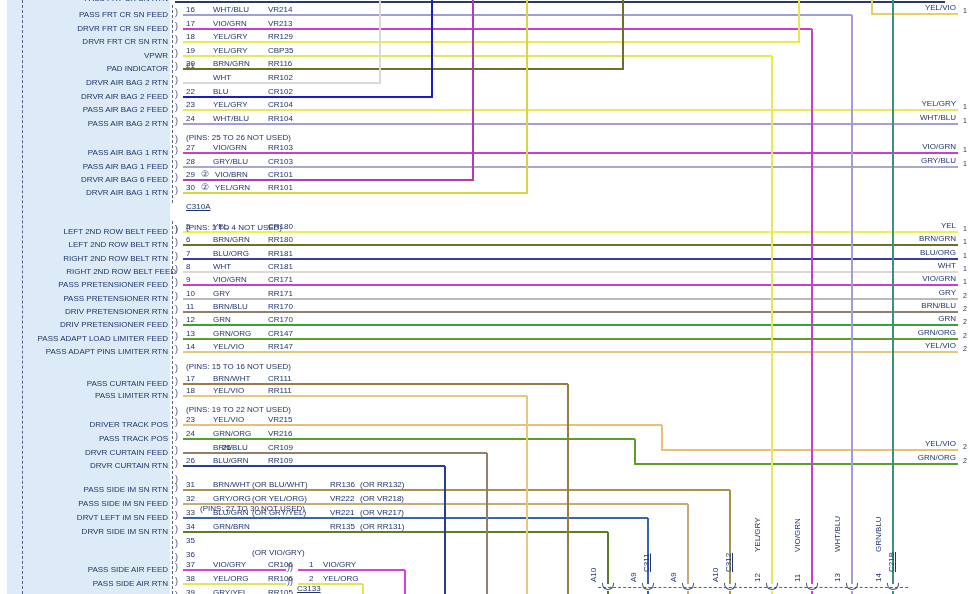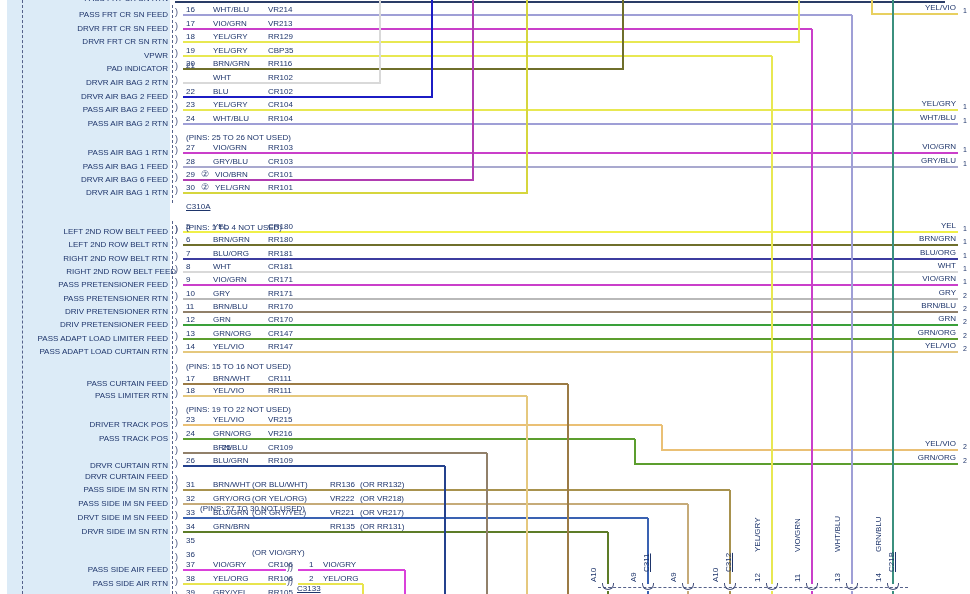--- a/index.html
+++ b/index.html
@@ -209,21 +209,21 @@
       <div class="abs modlabel" style="left: 0px; top: 321px; width: 168px;">DRIV PRETENSIONER FEED</div>
       <div class="abs glyph" style="left: 175px; top: 332px;">)</div>
       <div class="abs rowtext" style="left: 186px; top: 330px;">13</div>
       <div class="abs rowtext" style="left: 213px; top: 330px;">GRN/ORG</div>
       <div class="abs rowtext" style="left: 268px; top: 330px;">CR147</div>
       <div class="abs modlabel" style="left: 0px; top: 335px; width: 168px;">PASS ADAPT LOAD LIMITER FEED</div>
       <div class="abs glyph" style="left: 175px; top: 345px;">)</div>
       <div class="abs rowtext" style="left: 186px; top: 343px;">14</div>
       <div class="abs rowtext" style="left: 213px; top: 343px;">YEL/VIO</div>
       <div class="abs rowtext" style="left: 268px; top: 343px;">RR147</div>
-      <div class="abs modlabel" style="left: 0px; top: 348px; width: 168px;">PASS ADAPT LOAD CURTAIN RTN</div>
+      <div class="abs modlabel" style="left: 0px; top: 348px; width: 168px;">PASS ADAPT PINS LIMITER RTN</div>
       <div class="abs glyph" style="left: 175px; top: 364px;">)</div>
       <div class="abs note" style="left: 186px; top: 363px;">(PINS: 15 TO 16 NOT USED)</div>
       <div class="abs glyph" style="left: 175px; top: 377px;">)</div>
       <div class="abs rowtext" style="left: 186px; top: 375px;">17</div>
       <div class="abs rowtext" style="left: 213px; top: 375px;">BRN/WHT</div>
       <div class="abs rowtext" style="left: 268px; top: 375px;">CR111</div>
       <div class="abs modlabel" style="left: 0px; top: 380px; width: 168px;">PASS CURTAIN FEED</div>
       <div class="abs glyph" style="left: 175px; top: 389px;">)</div>
       <div class="abs rowtext" style="left: 186px; top: 387px;">18</div>
       <div class="abs rowtext" style="left: 213px; top: 387px;">YEL/VIO</div>
@@ -238,21 +238,21 @@
       <div class="abs modlabel" style="left: 0px; top: 421px; width: 168px;">DRIVER TRACK POS</div>
       <div class="abs glyph" style="left: 175px; top: 432px;">)</div>
       <div class="abs rowtext" style="left: 186px; top: 430px;">24</div>
       <div class="abs rowtext" style="left: 213px; top: 430px;">GRN/ORG</div>
       <div class="abs rowtext" style="left: 268px; top: 430px;">VR216</div>
       <div class="abs modlabel" style="left: 0px; top: 435px; width: 168px;">PASS TRACK POS</div>
       <div class="abs glyph" style="left: 175px; top: 446px;">)</div>
       <div class="abs rowtext" style="left: 186px; top: 444px; margin-left: 36px;">25</div>
       <div class="abs rowtext" style="left: 213px; top: 444px;">BRN/BLU</div>
       <div class="abs rowtext" style="left: 268px; top: 444px;">CR109</div>
-      <div class="abs modlabel" style="left: 0px; top: 473px; width: 168px; text-align: right;">DRVR CURTAIN FEED</div>
+      <div class="abs modlabel" style="left: 0px; top: 449px; width: 168px; text-align: right;">DRVR CURTAIN FEED</div>
       <div class="abs glyph" style="left: 175px; top: 459px;">)</div>
       <div class="abs rowtext" style="left: 186px; top: 457px;">26</div>
       <div class="abs rowtext" style="left: 213px; top: 457px;">BLU/GRN</div>
       <div class="abs rowtext" style="left: 268px; top: 457px;">RR109</div>
       <div class="abs modlabel" style="left: 0px; top: 462px; width: 168px;">DRVR CURTAIN RTN</div>
       <div class="abs glyph" style="left: 175px; top: 475px;">)</div>
       <div class="abs note" style="left: 200px; top: 474px; margin-top: 31px;">(PINS: 27 TO 30 NOT USED)</div>
       <div class="abs glyph" style="left: 175px; top: 483px;">)</div>
       <div class="abs rowtext" style="left: 186px; top: 481px;">31</div>
       <div class="abs rowtext" style="left: 213px; top: 481px;">BRN/WHT</div>
@@ -266,21 +266,21 @@
       <div class="abs rowtext" style="left: 252px; top: 495px;">(OR YEL/ORG)</div>
       <div class="abs rowtext" style="left: 330px; top: 495px;">VR222</div>
       <div class="abs rowtext" style="left: 360px; top: 495px;">(OR VR218)</div>
       <div class="abs modlabel" style="left: 0px; top: 500px; width: 168px;">PASS SIDE IM SN FEED</div>
       <div class="abs glyph" style="left: 175px; top: 511px;">)</div>
       <div class="abs rowtext" style="left: 186px; top: 509px;">33</div>
       <div class="abs rowtext" style="left: 213px; top: 509px;">BLU/GRN</div>
       <div class="abs rowtext" style="left: 252px; top: 509px;">(OR GRY/YEL)</div>
       <div class="abs rowtext" style="left: 330px; top: 509px;">VR221</div>
       <div class="abs rowtext" style="left: 360px; top: 509px;">(OR VR217)</div>
-      <div class="abs modlabel" style="left: 0px; top: 514px; width: 168px;">DRVT SIDE IM SN FEED</div>
+      <div class="abs modlabel" style="left: 0px; top: 514px; width: 168px;">DRVT LEFT IM SN FEED</div>
       <div class="abs glyph" style="left: 175px; top: 525px;">)</div>
       <div class="abs rowtext" style="left: 186px; top: 523px;">34</div>
       <div class="abs rowtext" style="left: 213px; top: 523px;">GRN/BRN</div>
       <div class="abs rowtext" style="left: 252px; top: 549px;">(OR VIO/GRY)</div>
       <div class="abs rowtext" style="left: 330px; top: 523px;">RR135</div>
       <div class="abs rowtext" style="left: 360px; top: 523px;">(OR RR131)</div>
       <div class="abs modlabel" style="left: 0px; top: 528px; width: 168px;">DRVR SIDE IM SN RTN</div>
       <div class="abs glyph" style="left: 175px; top: 539px;">)</div>
       <div class="abs rowtext" style="left: 186px; top: 537px;">35</div>
       <div class="abs glyph" style="left: 175px; top: 553px;">)</div>

